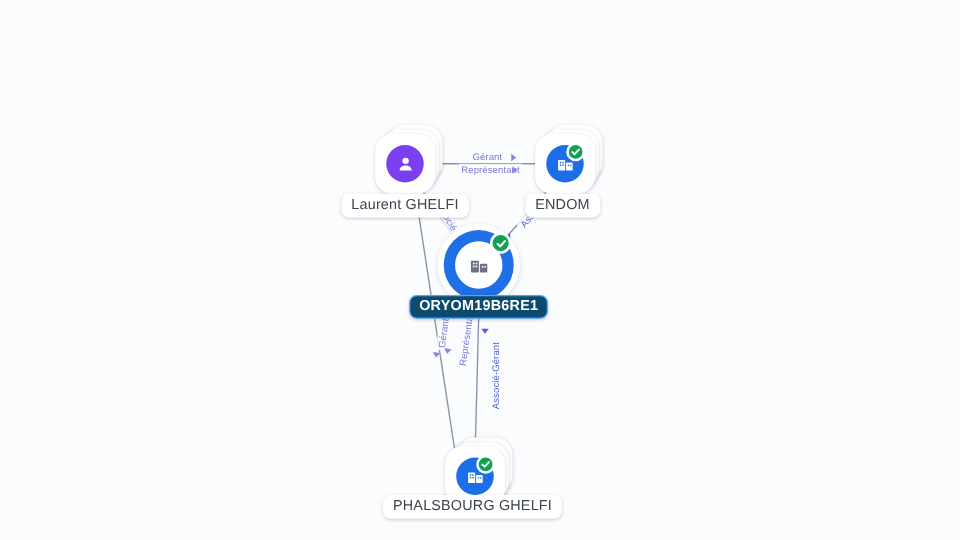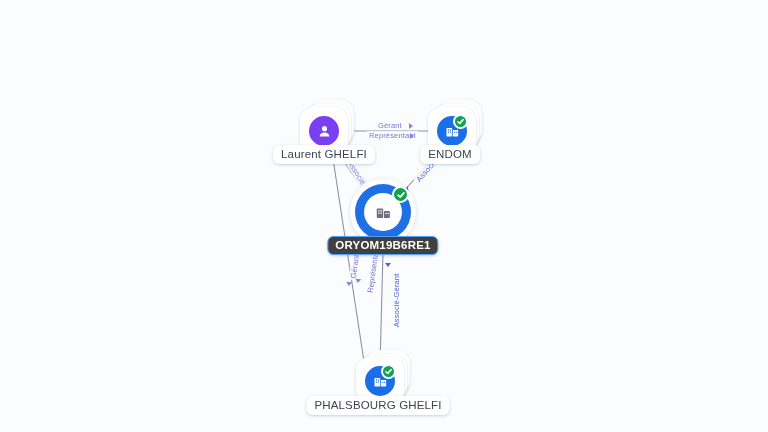--- a/index.html
+++ b/index.html
@@ -70,21 +70,21 @@
   
   .nlabel{
     position:absolute;white-space:nowrap;
     background:#ffffff;border-radius:6px;
     padding:3px 8px 4px 8px;
     font-size:11.5px;color:#3c4450;letter-spacing:.15px;
     box-shadow:0 1px 3px rgba(60,70,90,.25);
     transform:translateX(-50%);
   }
   .nlabel.selected{
-    background:#404040;color:#ffffff;font-weight:bold;
+    background:#0c4a6e;color:#ffffff;font-weight:bold;
     border:1.5px solid #53a2ff;font-size:11.5px;letter-spacing:.2px;
     padding:2px 7px 3px 7px;
   }
 
   
   .elabel{
     position:absolute;white-space:nowrap;
     font-size:7.6px;color:#7a74d8;letter-spacing:.1px;
     background:rgba(251,252,254,.82);
     padding:0 2px;
@@ -147,21 +147,21 @@
       <div class="card c2"></div>
       <div class="card c1"></div>
       <div class="disc purple">
         <svg viewBox="0 0 24 24" width="17" height="17" fill="#ffffff">
           <circle cx="12" cy="8" r="3.6"></circle>
           <path d="M5.2 19c0-3.6 3.1-5.6 6.8-5.6s6.8 2 6.8 5.6z"></path>
         </svg>
       </div>
     </div>
   </div>
-  <div class="nlabel" style="left:324px;top:145px;">Laurent GHELFI</div>
+  <div class="nlabel" style="left:324px;top:155px;">Laurent GHELFI</div>
 
   <div class="node" style="left:428px;top:107px;">
     <div class="stack">
       <div class="card c3"></div>
       <div class="card c2"></div>
       <div class="card c1"></div>
       <div class="disc blue">
         <svg viewBox="0 0 24 24" width="17" height="17" fill="#ffffff">
           <rect x="3.5" y="7" width="8" height="12" rx="1"></rect>
           <rect x="12.5" y="10" width="7.5" height="9" rx="1"></rect>
@@ -173,21 +173,21 @@
           <rect x="17" y="12.4" width="1.6" height="1.6" fill="#1a6fe8"></rect>
         </svg>
         <div class="check">
           <svg viewBox="0 0 24 24" fill="none" stroke="#ffffff" stroke-width="4" stroke-linecap="round" stroke-linejoin="round">
             <path d="M5 12.5 L10 17 L19 7"></path>
           </svg>
         </div>
       </div>
     </div>
   </div>
-  <div class="nlabel" style="left:450px;top:145px;">ENDOM</div>
+  <div class="nlabel" style="left:450px;top:155px;">ENDOM</div>
 
   <div class="pin-wrap" style="left:355px;top:184px;">
     <div class="pin-halo"></div>
     <div class="pin"></div>
     <div class="pin-inner">
       <svg viewBox="0 0 24 24" width="19" height="19" fill="#69717e">
         <rect x="3.5" y="7" width="8" height="12" rx="1"></rect>
         <rect x="12.5" y="10" width="7.5" height="9" rx="1"></rect>
         <rect x="5.4" y="9" width="1.7" height="1.7" fill="#ffffff"></rect>
         <rect x="8.2" y="9" width="1.7" height="1.7" fill="#ffffff"></rect>

